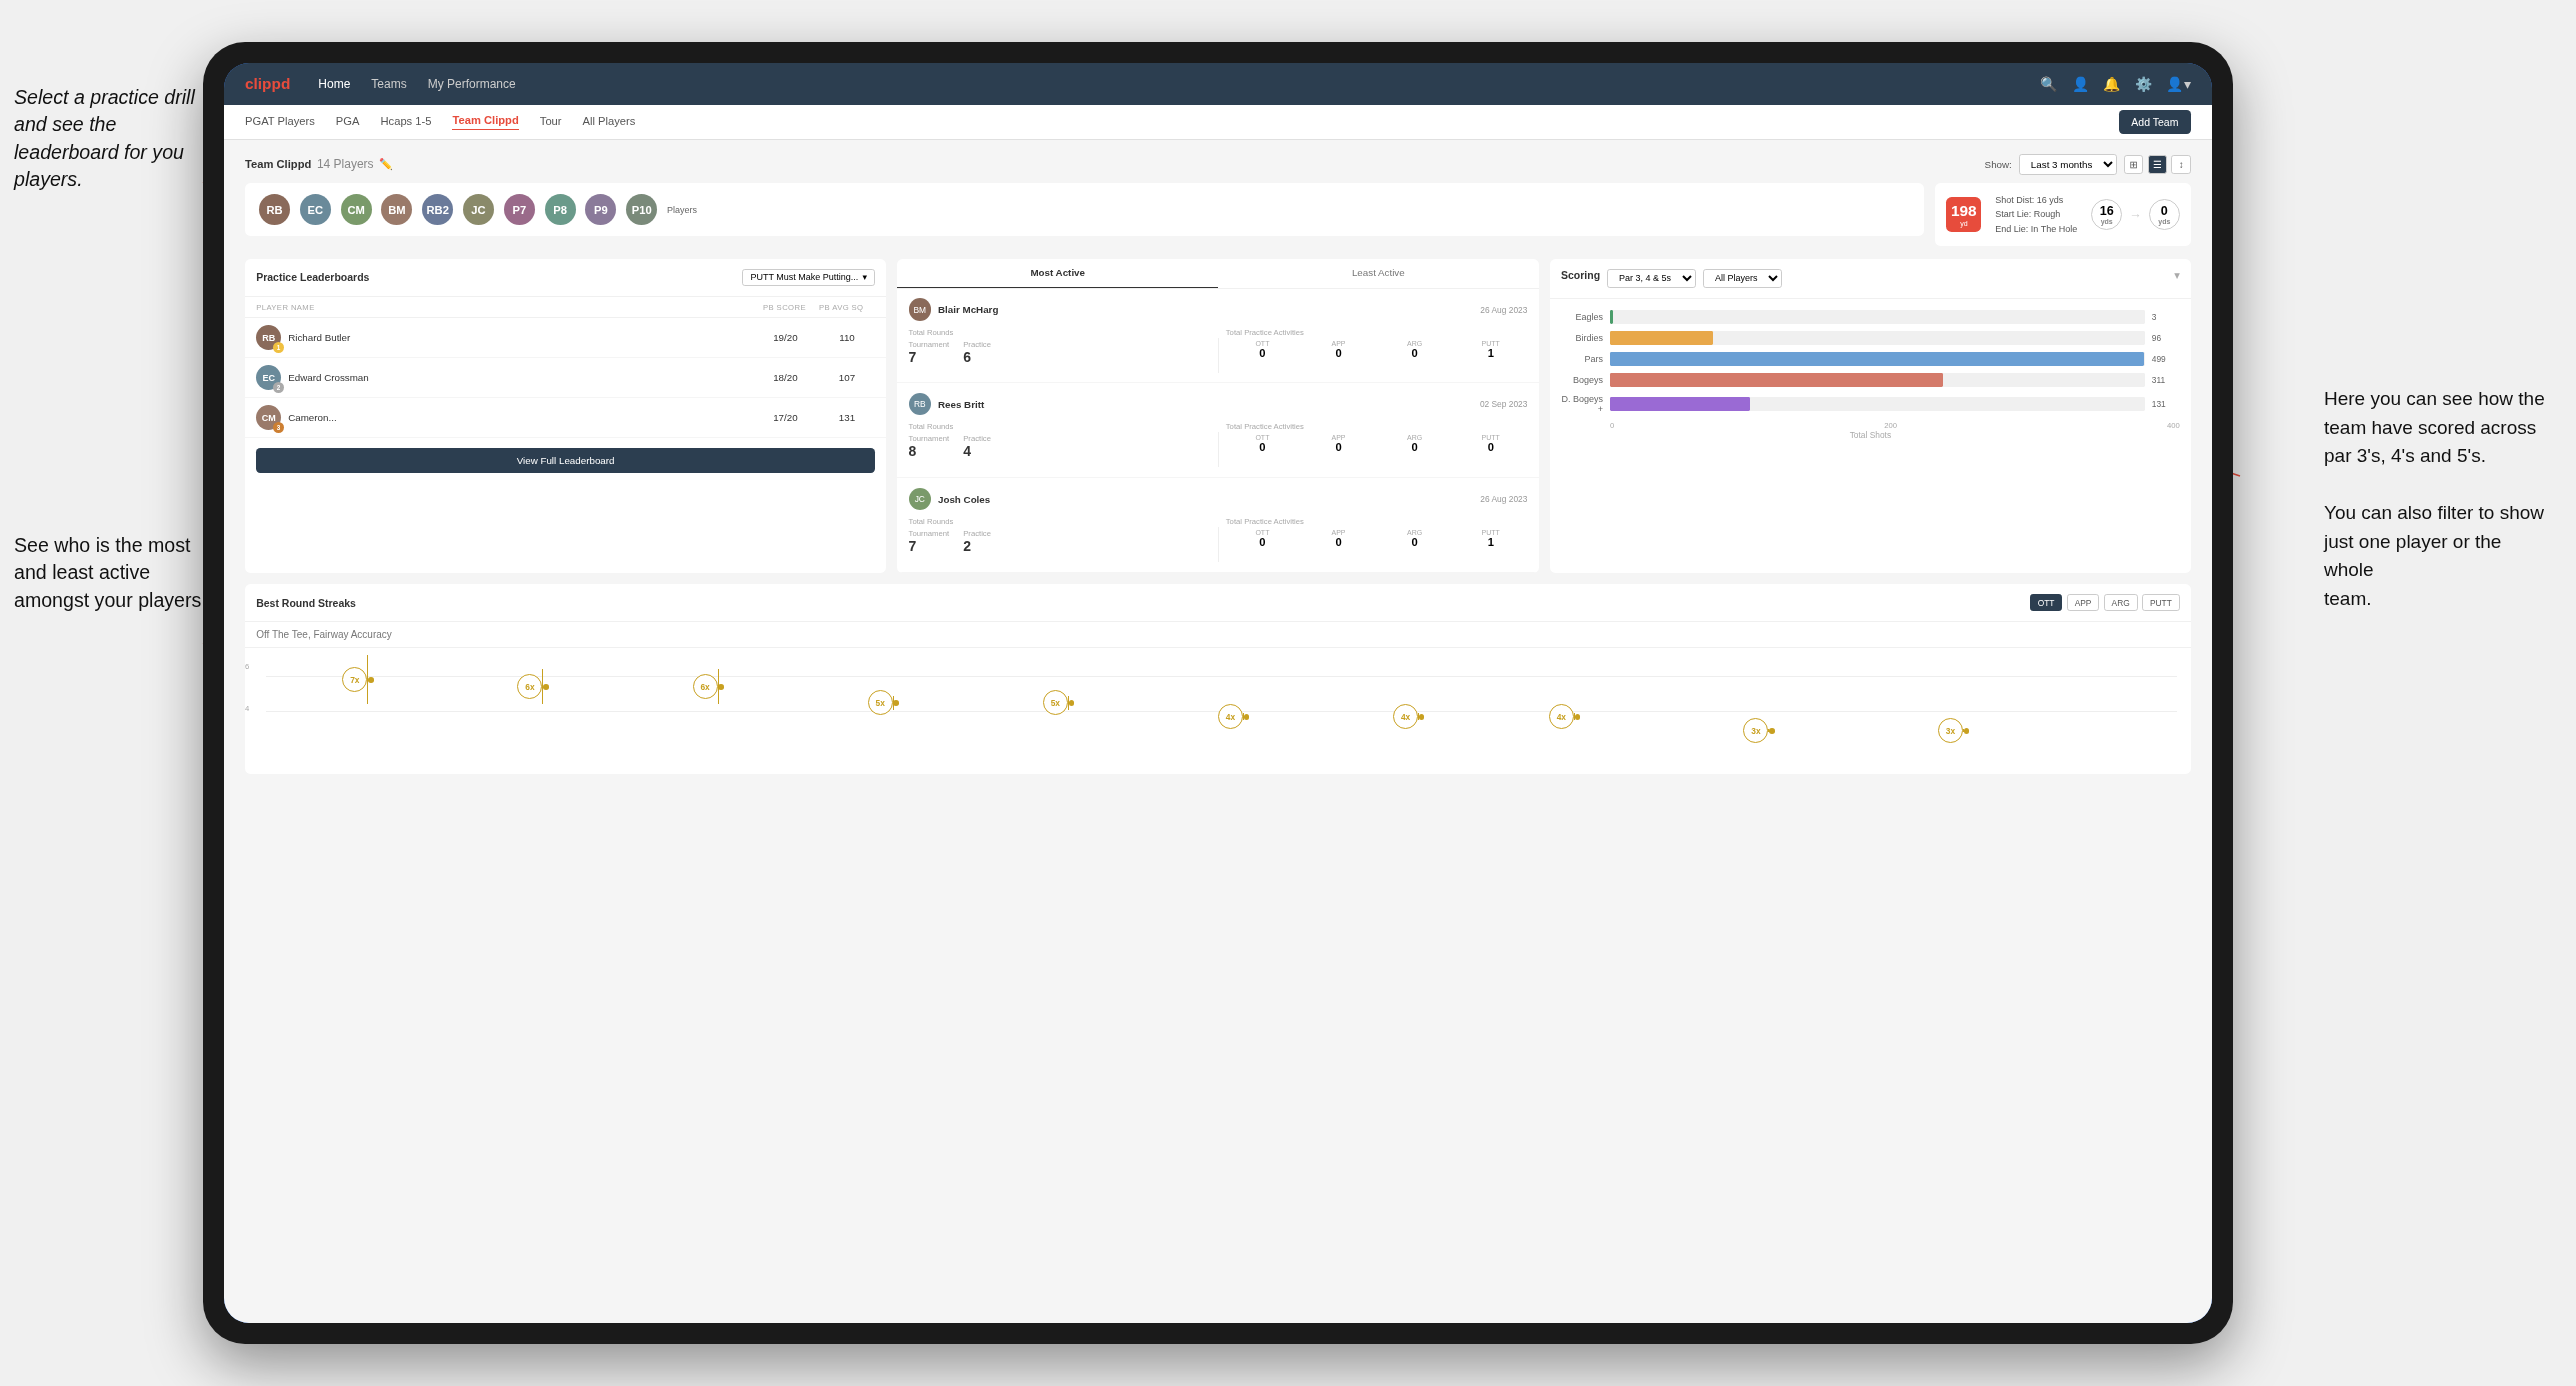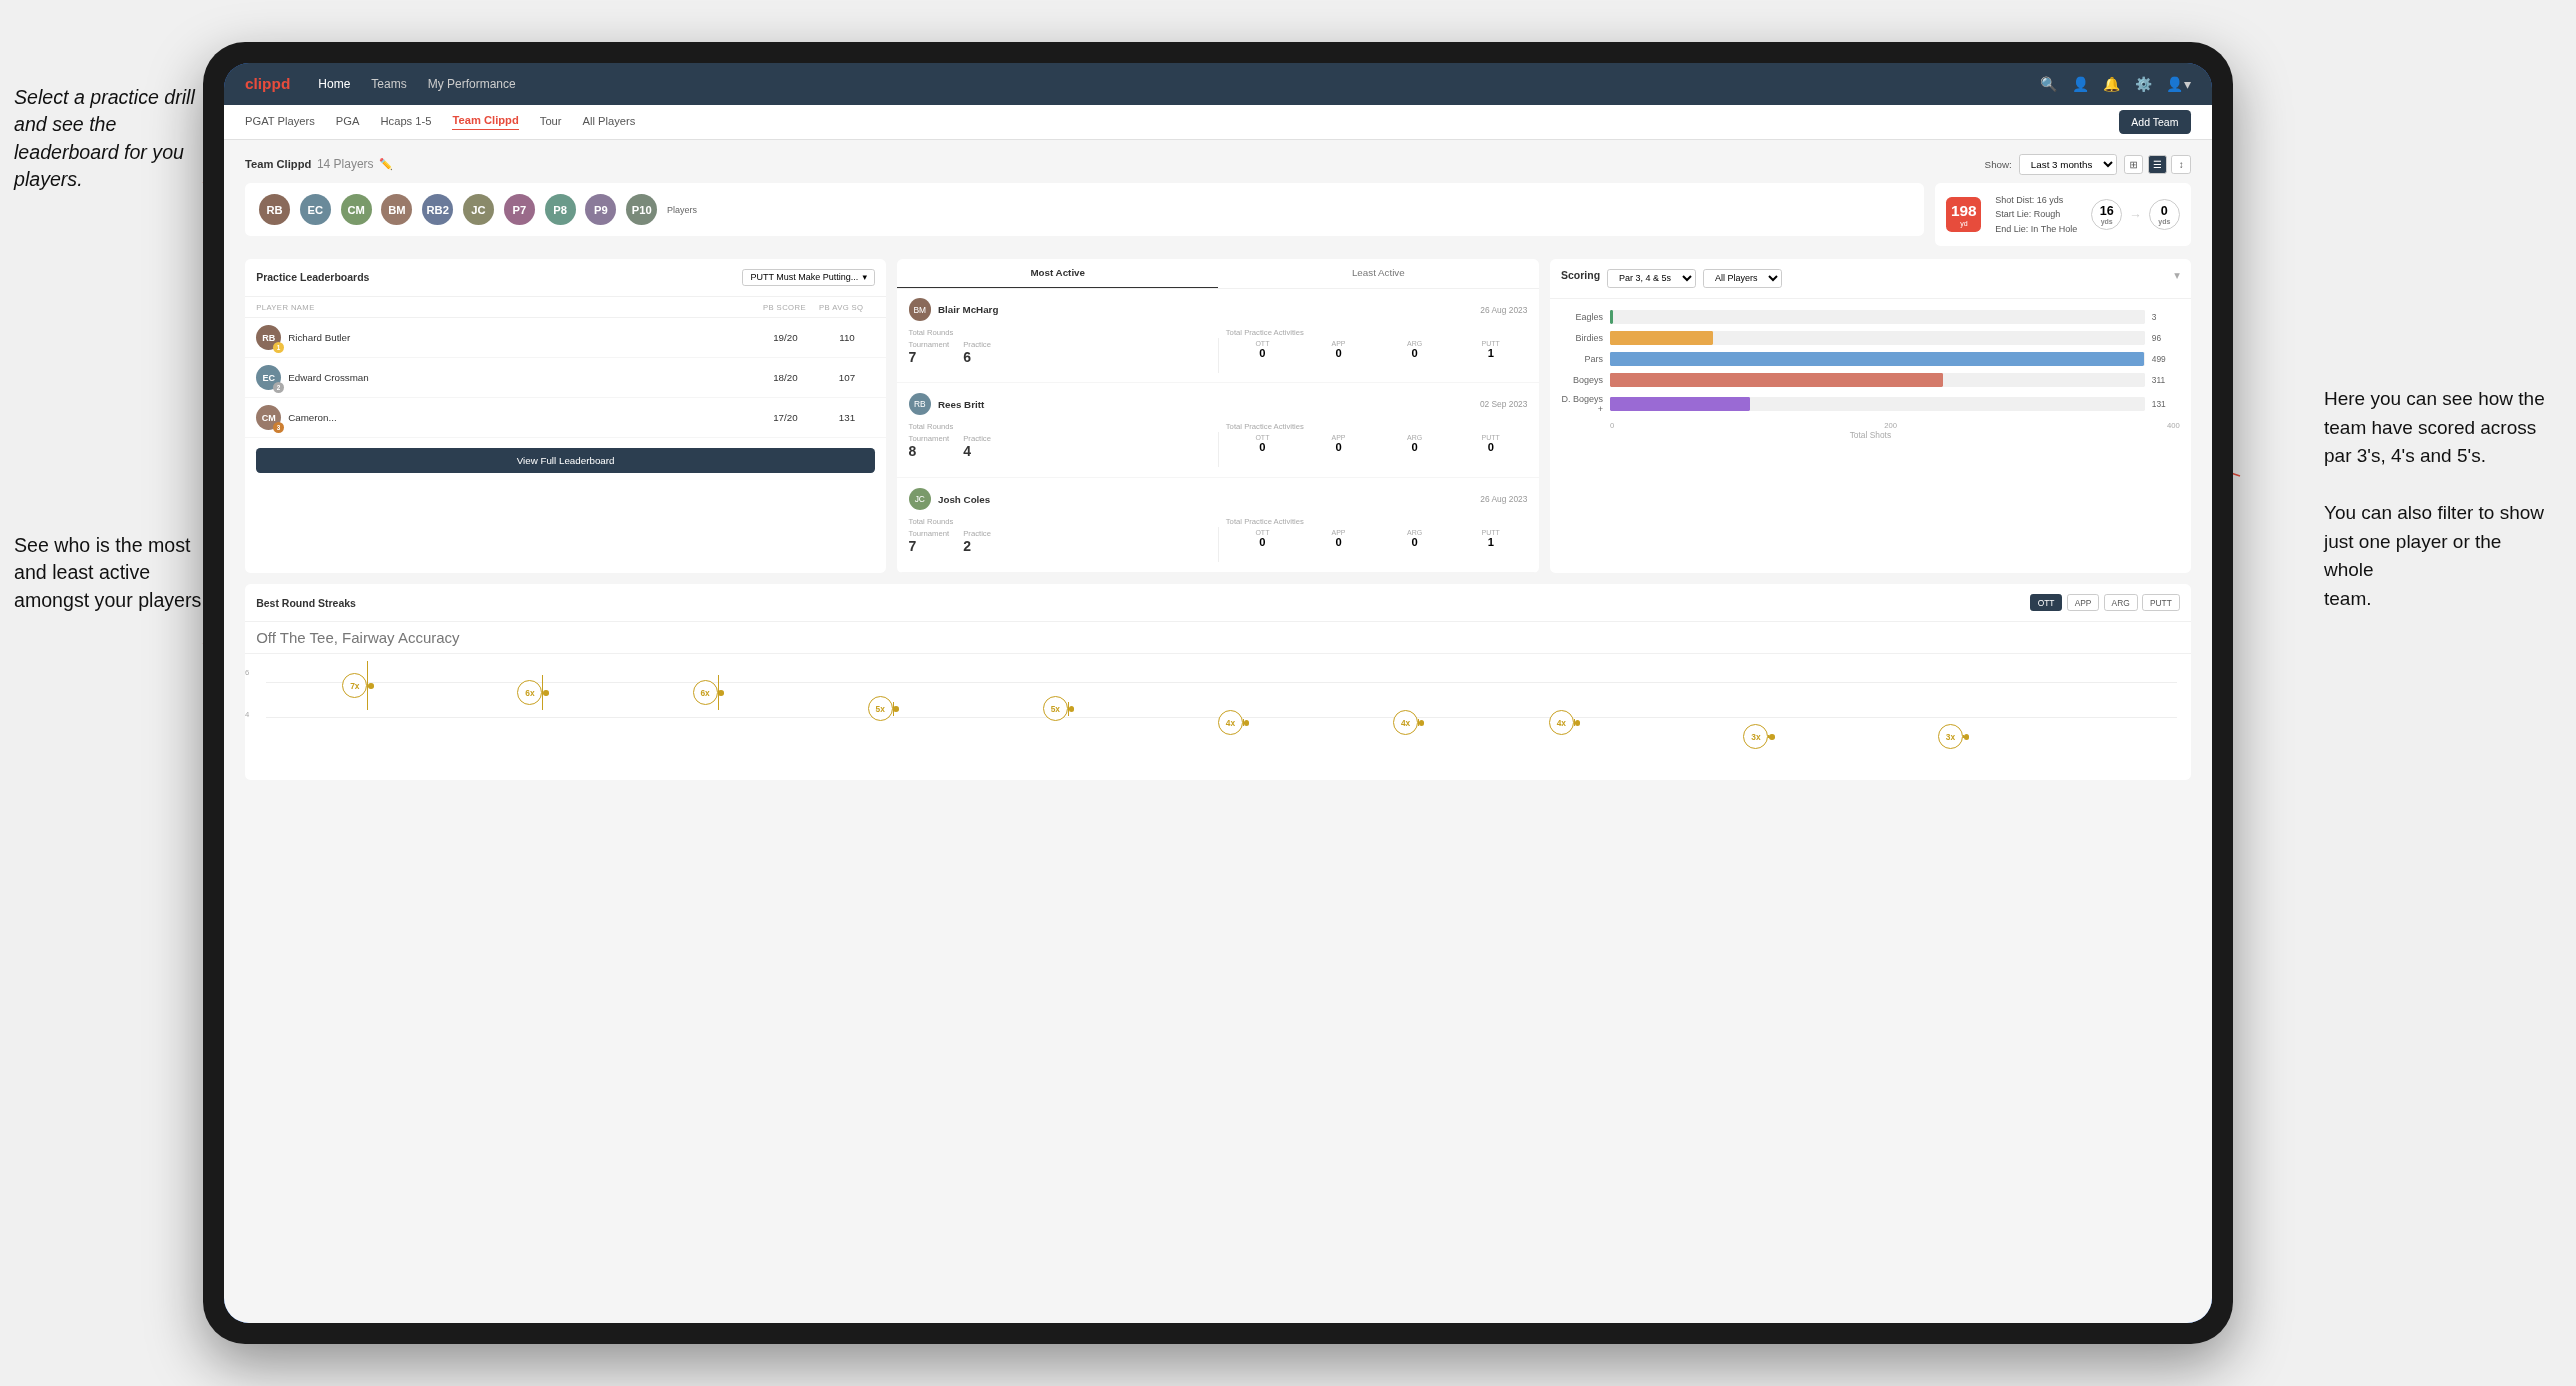--- a/index.html
+++ b/index.html
@@ -546,21 +546,21 @@
       border-radius: 2.8px;
       font-size: 8.4px;
       cursor: pointer;
       background: #fff;
       color: #555;
     }
     .streaks-tab.active { background: #2c3e50; color: #fff; border-color: #2c3e50; }
 
     .streaks-subtitle {
       padding: 7px 11.2px;
-      font-size: 15px;
+      font-size: 10px;
       color: #777;
       border-bottom: 0.7px solid #f0f0f0;
     }
 
     .streaks-chart-area {
       padding: 11.2px;
       height: 126px;
       position: relative;
       overflow: hidden;
     }

